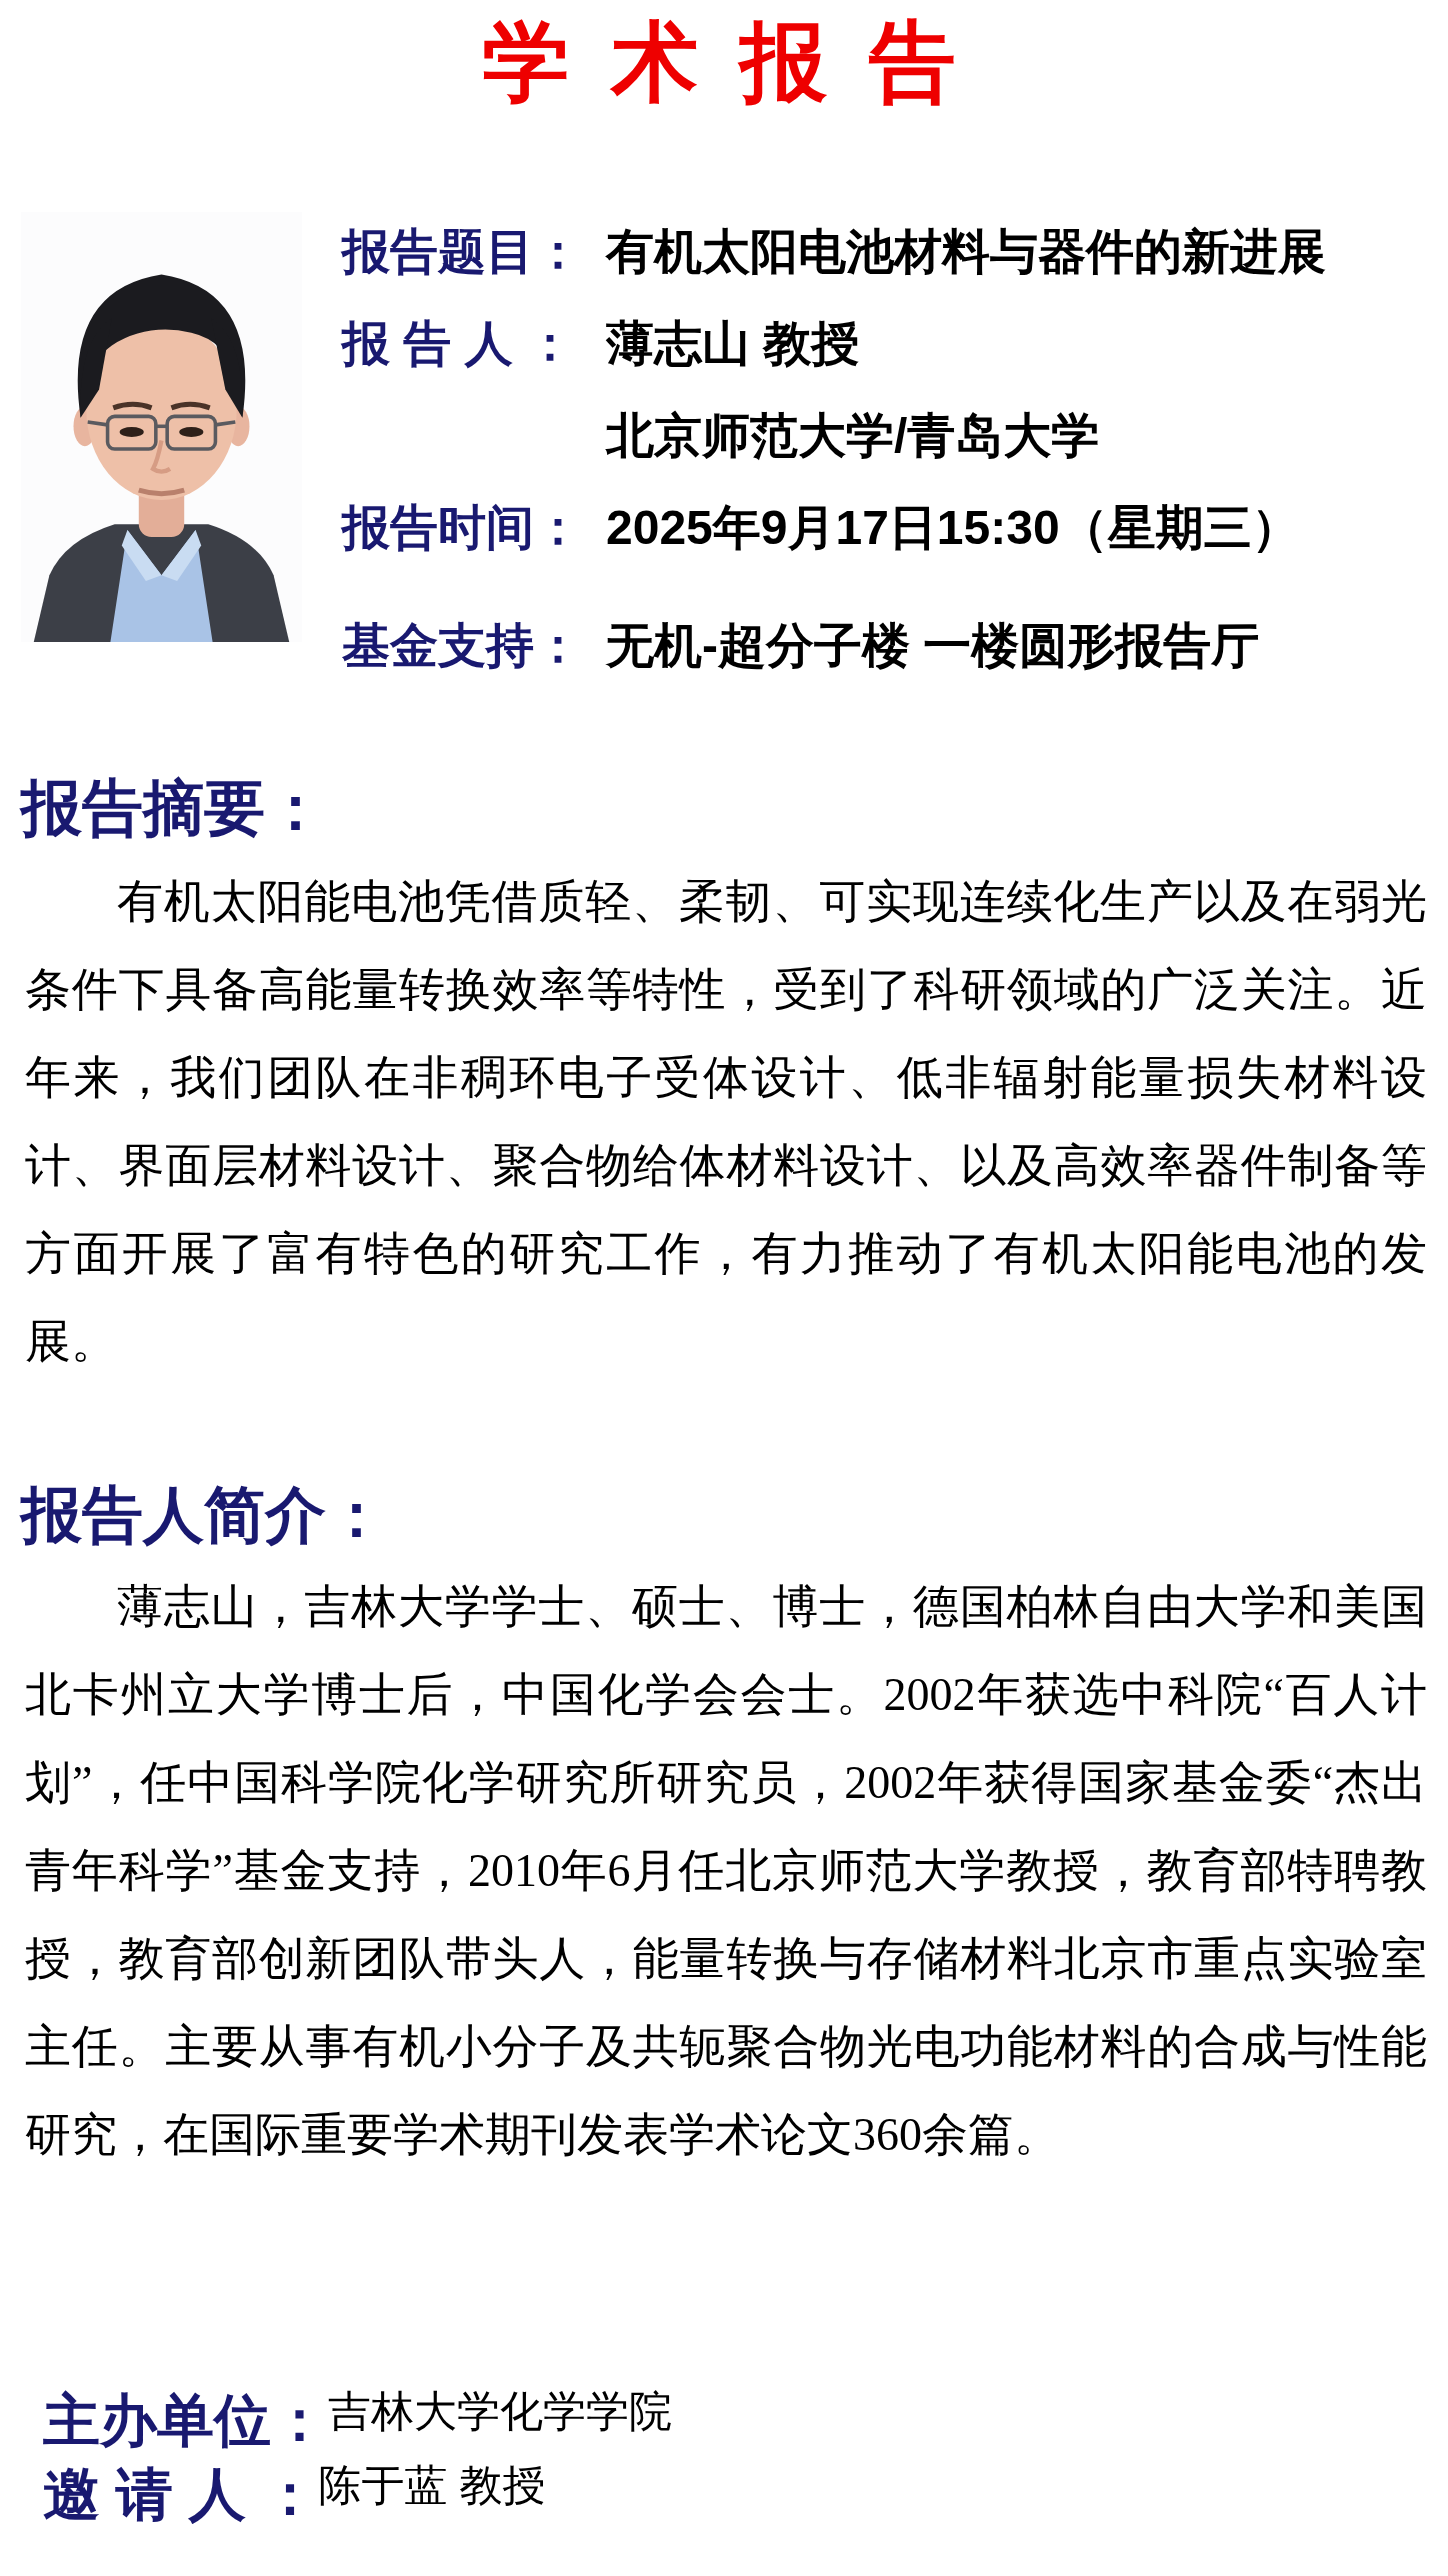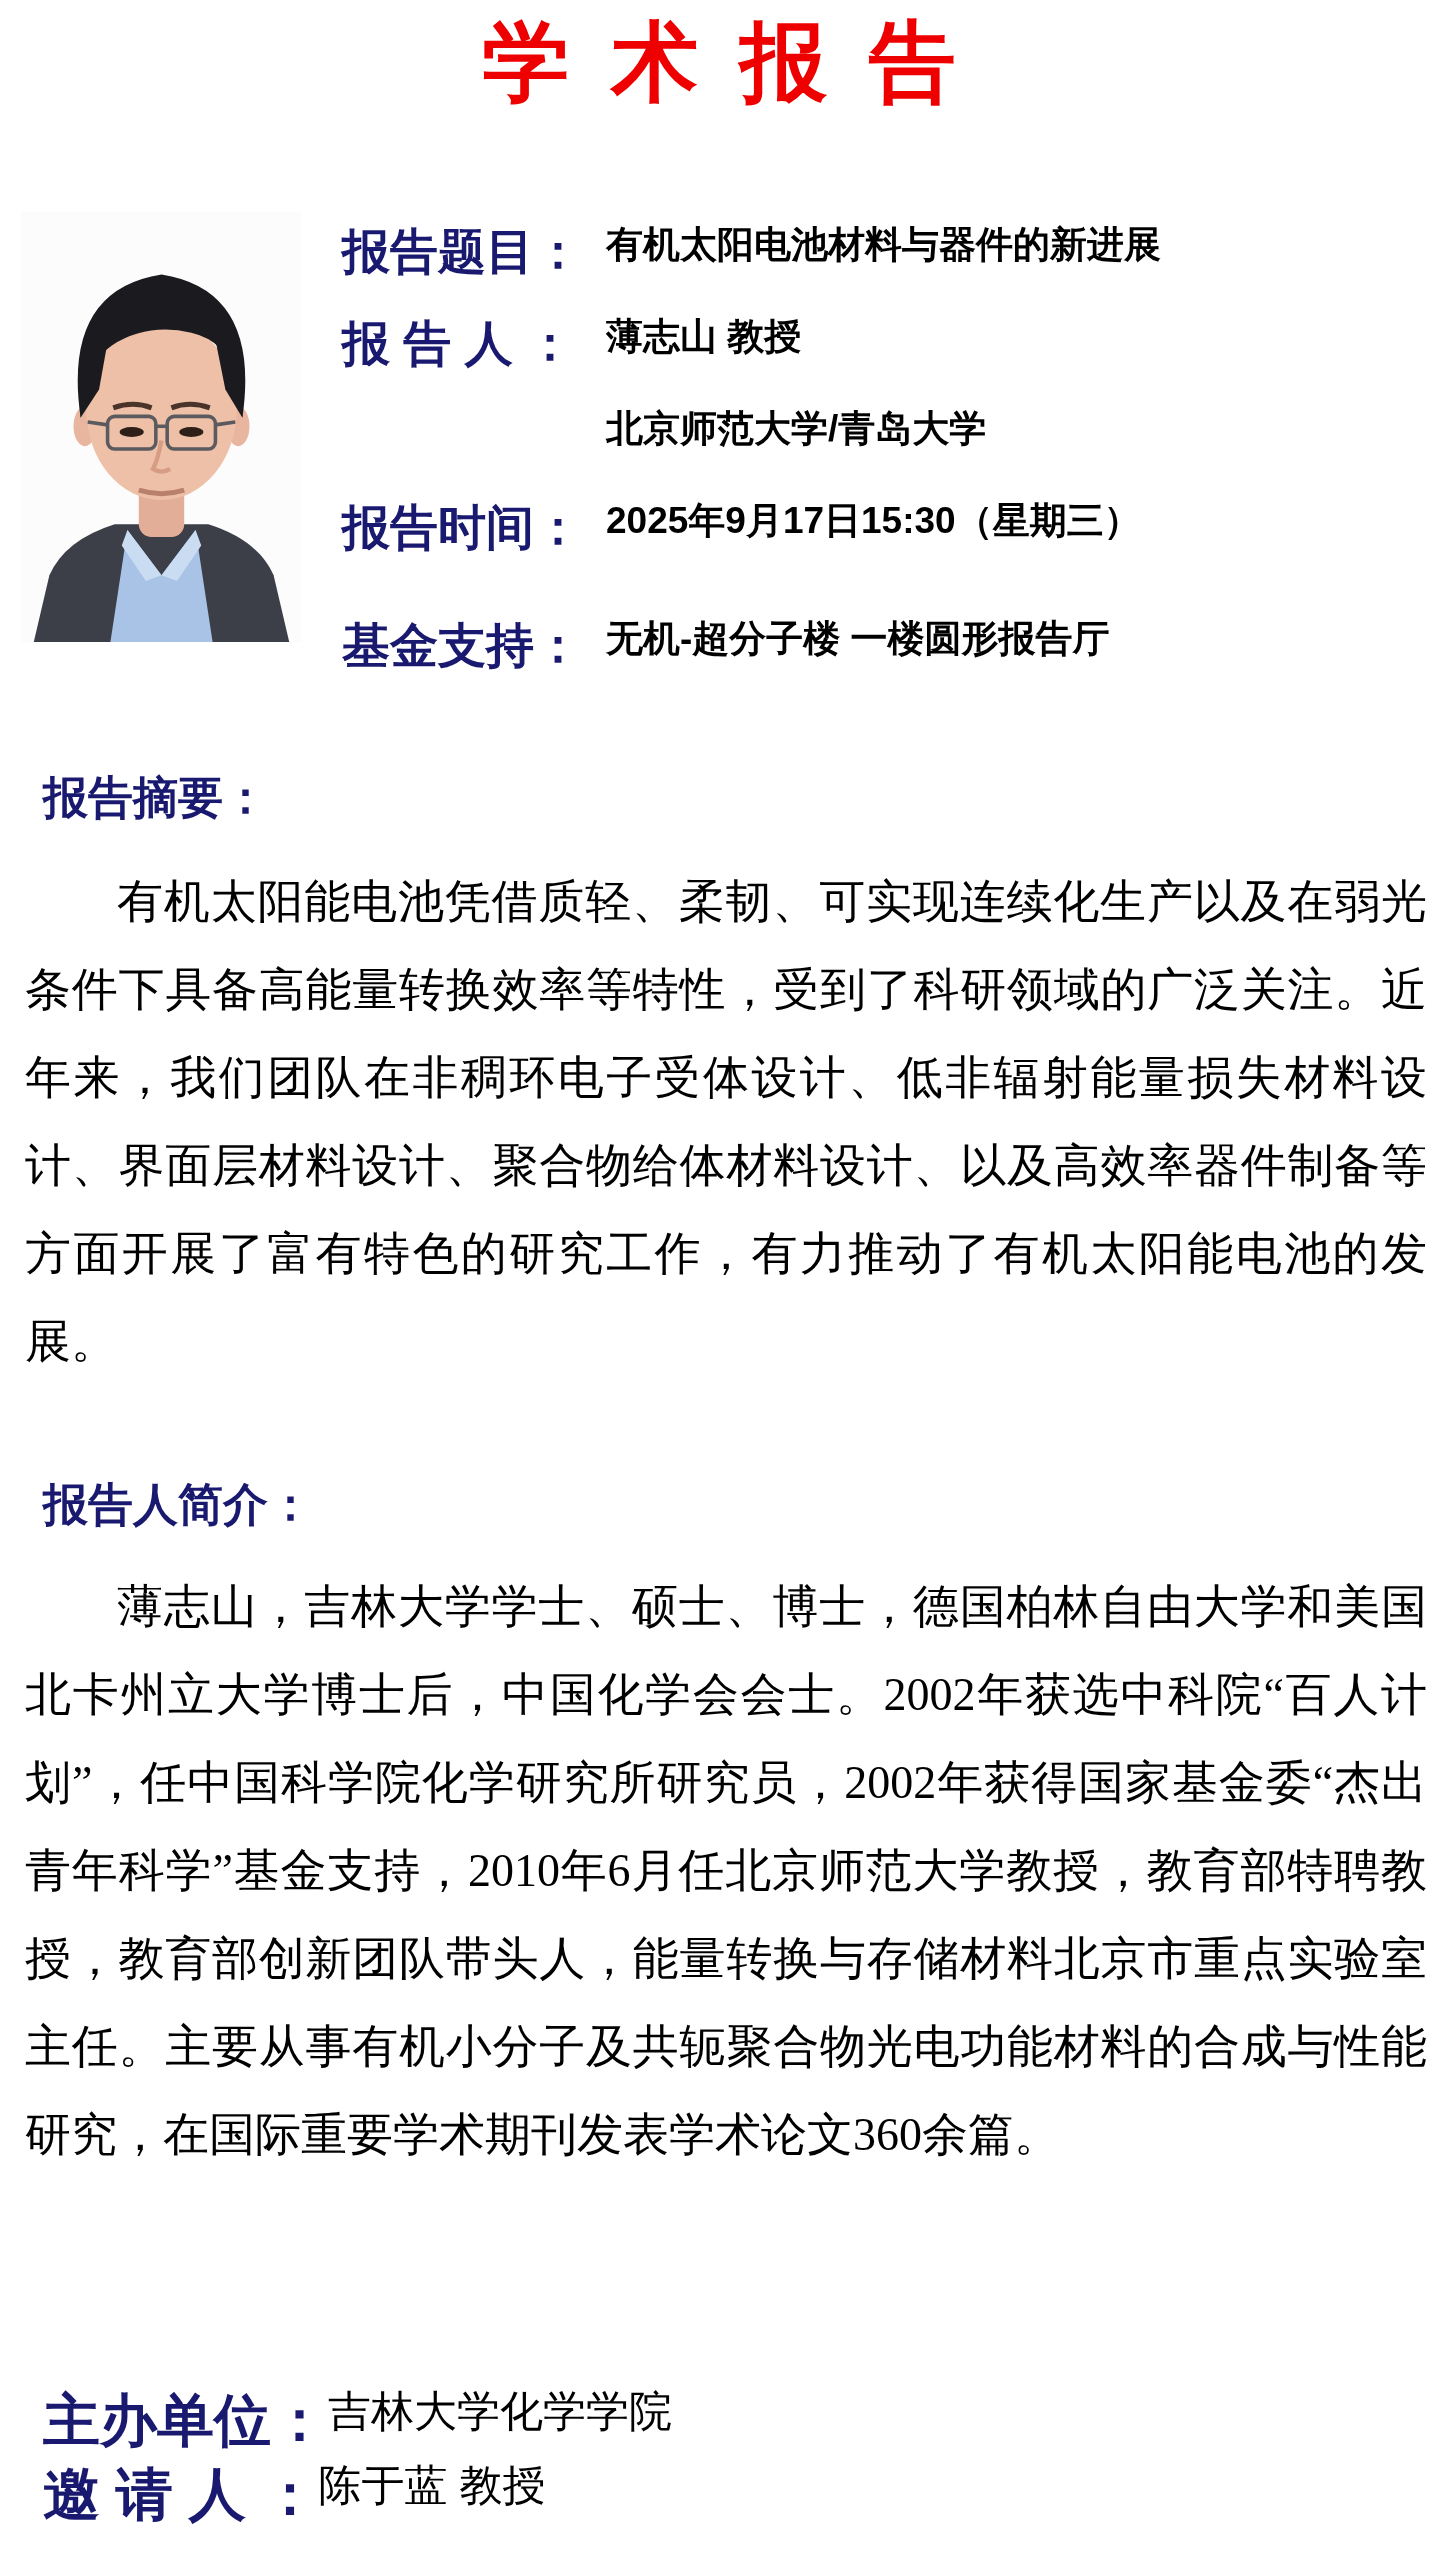--- a/index.html
+++ b/index.html
@@ -38,29 +38,29 @@
     height:92px;
   }
   .info-row.last{ margin-top:25.6px; }
   .info-label{
     flex:0 0 264px;
     font-size:48px;
     font-weight:700;
     white-space:nowrap;
   }
   .info-value{
-    font-size:37px;
+    font-size:48px;
     font-weight:700;
     color:#000;
     white-space:nowrap;
   }
   .section-heading{
     position:absolute;
-    left:43px;
-    font-size:45px;
+    left:21px;
+    font-size:61px;
     font-weight:700;
     font-family:"Liberation Serif", serif;
   }
   .heading-abstract{ top:768px; }
   .heading-bio{ top:1475px; }
   .para{
     position:absolute;
     left:25px;
     width:1402px;
     font-size:46px;

